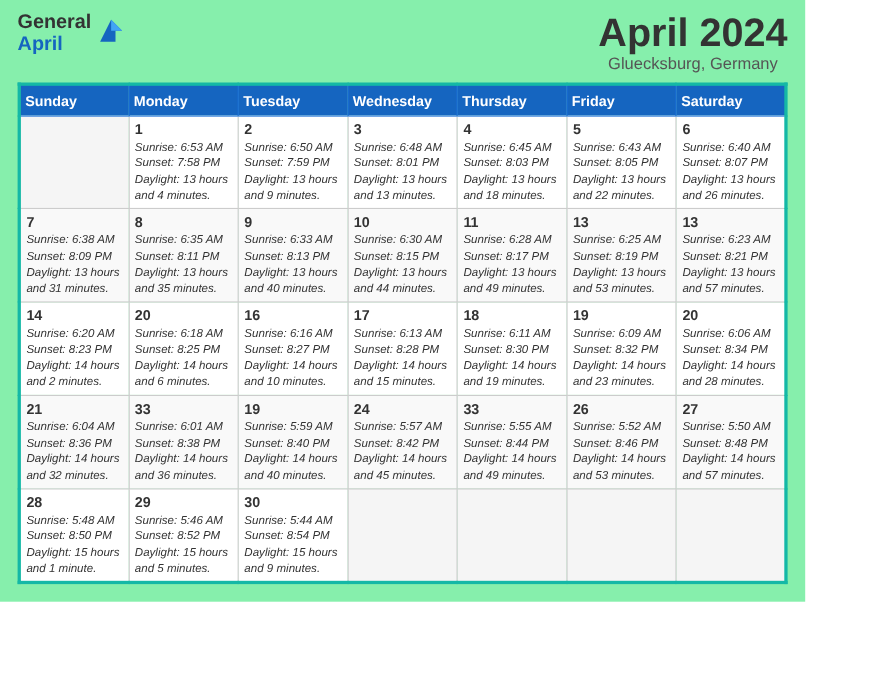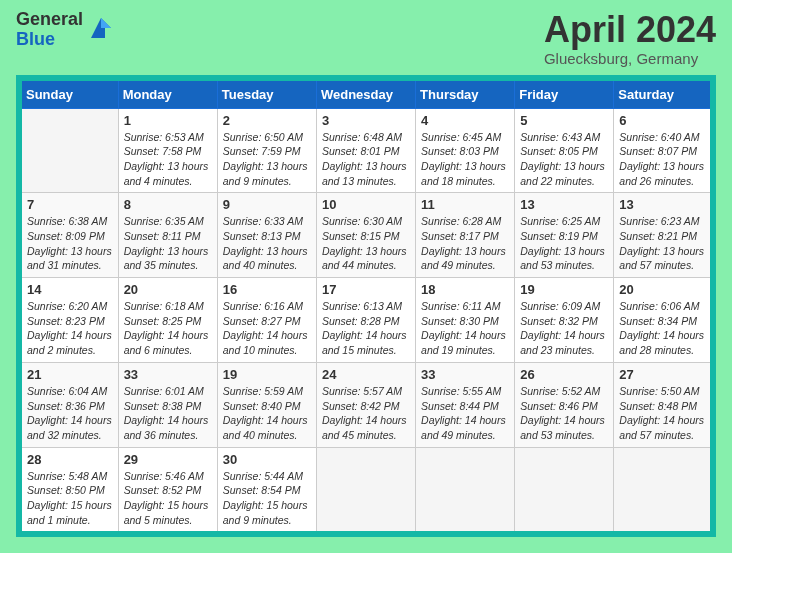--- a/index.html
+++ b/index.html
@@ -40,36 +40,36 @@
       font-weight: bold;
       color: #1565c0;
     }
     .logo-icon {
       width: 28px;
       height: 28px;
       margin-left: 4px;
       margin-top: -4px;
     }
     .title-block {
-      text-align: left;
+      text-align: center;
     }
     .month-title {
       font-size: 36px;
       font-weight: bold;
       color: #333;
       line-height: 1.1;
     }
     .location {
       font-size: 15px;
       color: #555;
     }
     .calendar {
       width: 100%;
       border-collapse: collapse;
-      border: 6px solid #14b8a6;
+      border: 3px solid #14b8a6;
     }
     .calendar th {
       background: #1565c0;
       color: #fff;
       font-size: 13px;
       font-weight: bold;
       padding: 6px 4px;
       text-align: left;
       border: 1px solid #1a6ed8;
     }
@@ -104,21 +104,21 @@
     }
   </style>
 </head>
 <body>
 
 <div class="page">
   <div class="header">
     <div class="logo">
       <div class="logo-text">
         <span class="logo-general">General</span>
-        <span class="logo-blue">Blue</span>
+        <span class="logo-blue">April</span>
       </div>
       <svg class="logo-icon" viewBox="0 0 28 28" xmlns="http://www.w3.org/2000/svg">
         <polygon points="4,24 14,4 24,14 18,14 18,24" fill="#1565c0"></polygon>
         <polygon points="14,4 24,14 14,14" fill="#42a5f5"></polygon>
       </svg>
     </div>
     <div class="title-block">
       <div class="month-title">April 2024</div>
       <div class="location">Gluecksburg, Germany</div>
     </div>

